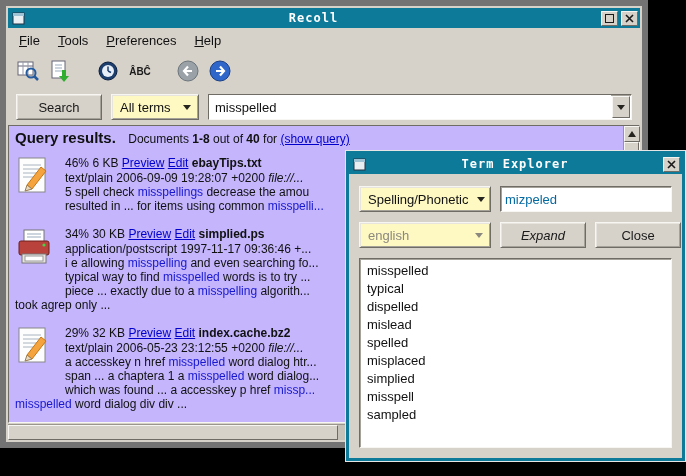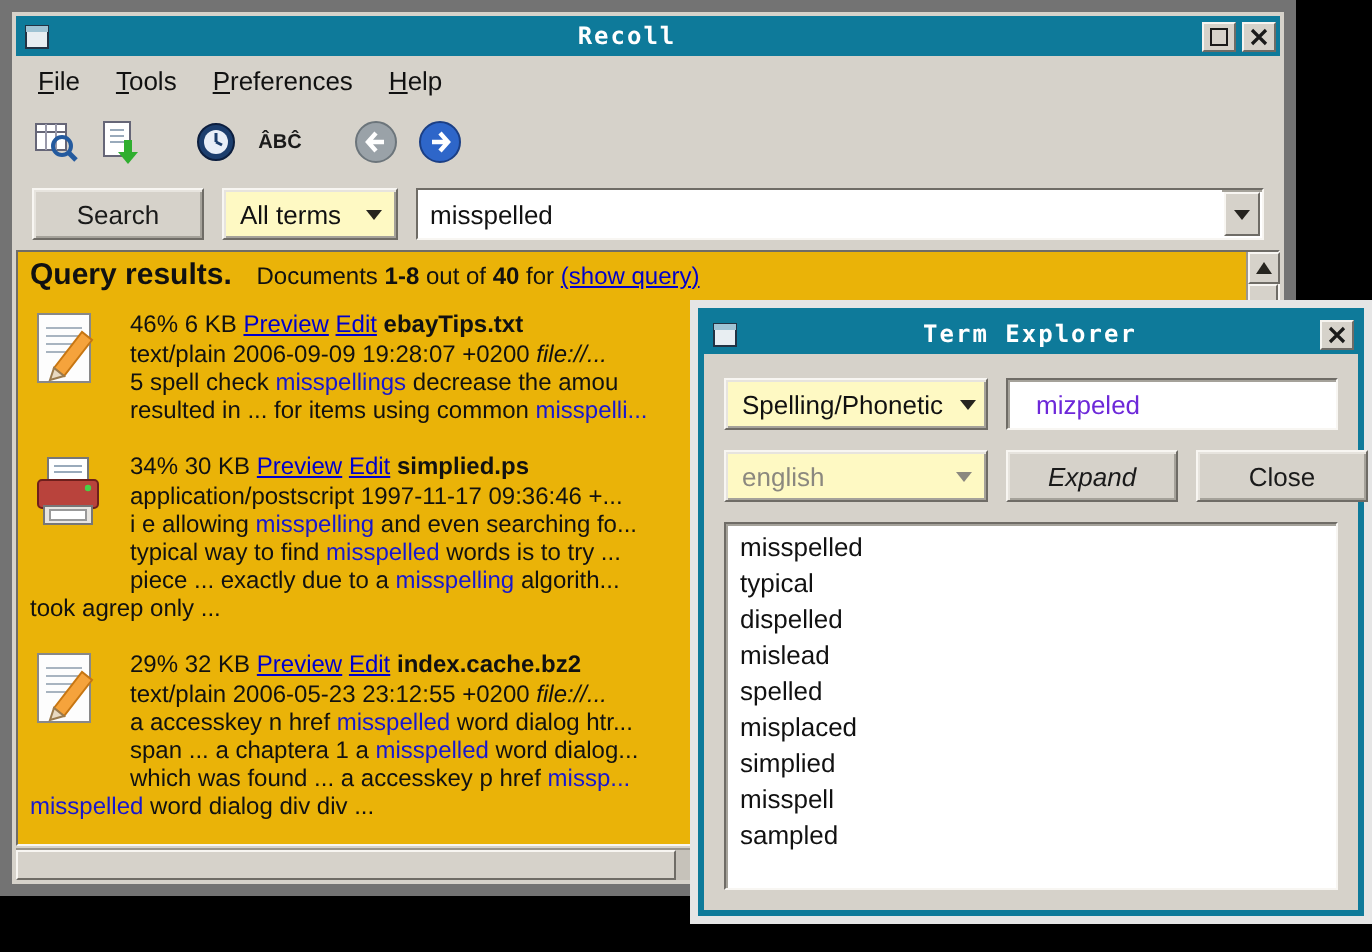--- a/index.html
+++ b/index.html
@@ -3,21 +3,21 @@
 <meta charset="utf-8">
 <style>
   *{box-sizing:border-box;margin:0;padding:0;}
   html,body{width:686px;height:476px;}
   body{background:#000;position:relative;overflow:hidden;
        font-family:"Liberation Sans","DejaVu Sans",sans-serif;color:#111;}
 
   
   .window{position:absolute;background:#d6d2ca;border:6px solid #737373;display:flex;flex-direction:column;}
   #recoll-window{left:0;top:0;width:648px;height:448px;padding:2px;z-index:1;}
-  #term-explorer{left:345px;top:150px;width:341px;height:312px;background:#0e7a9a;border:4px solid #e5e5e5;padding:3px;z-index:5;}
+  #term-explorer{left:345px;top:150px;width:341px;height:312px;background:#0e7a9a;border:1px solid #e5e5e5;padding:3px;z-index:5;}
   .titlebar{height:20px;background:#0e7a9a;display:flex;align-items:center;gap:3px;padding:0 2px;flex:none;}
   .tb-title{flex:1;text-align:center;color:#fff;font-weight:bold;font-size:12px;
             font-family:"DejaVu Sans Mono","Liberation Mono",monospace;letter-spacing:1px;}
   .tb-btn{width:17px;height:15px;background:#d6d2ca;border:1px solid;
           border-color:#f6f4f0 #6f6c66 #6f6c66 #f6f4f0;display:flex;align-items:center;justify-content:center;flex:none;}
   .tb-icon{width:16px;height:15px;display:flex;align-items:center;justify-content:center;flex:none;}
 
   
   .menubar{height:24px;display:flex;align-items:center;padding:0 3px;gap:2px;flex:none;font-size:13px;}
   .menu-item{padding:2px 8px;}
@@ -45,21 +45,21 @@
                border-color:#6f6c66 #f8f6f2 #f8f6f2 #6f6c66;box-shadow:inset 1px 1px 0 #a5a29a;
                display:flex;align-items:stretch;}
   .query-input{flex:1;border:none;outline:none;background:#fff;font-size:13px;padding:0 6px;
                font-family:inherit;color:#111;min-width:0;}
   .combo-btn{width:18px;background:#d6d2ca;border:1px solid;
              border-color:#f8f6f2 #6f6c66 #6f6c66 #f8f6f2;display:flex;align-items:center;
              justify-content:center;margin:1px;flex:none;}
 
   
   .results-frame{flex:1;margin-top:1px;border:1px solid;border-color:#6f6c66 #f8f6f2 #f8f6f2 #6f6c66;
-                 background:#eab308;display:flex;min-height:0;}
+                 background:#c4b5fd;display:flex;min-height:0;}
   .results{flex:1;padding:5px 4px 0 6px;overflow:hidden;font-size:12px;line-height:14px;}
   .rheader{margin-bottom:9px;}
   .rtitle{font-size:15px;font-weight:bold;margin-right:9px;}
   .rsum{font-size:12px;}
   .rlink{color:#0000cd;text-decoration:underline;cursor:pointer;}
   .result{position:relative;margin-bottom:13px;}
   .ricon{position:absolute;left:2px;top:2px;width:40px;}
   .rbody{margin-left:50px;}
   .rline1{line-height:16px;white-space:nowrap;}
   .fname{font-weight:bold;}
@@ -85,21 +85,21 @@
   .tri-left{width:0;height:0;border-top:4px solid transparent;border-bottom:4px solid transparent;border-right:6px solid #26241f;}
   .tri-right{width:0;height:0;border-top:4px solid transparent;border-bottom:4px solid transparent;border-left:6px solid #26241f;}
 
   
   .dlg-content{flex:1;background:#d6d2ca;padding:12px 10px 10px;display:flex;flex-direction:column;min-height:0;}
   .dlg-row{display:flex;gap:9px;flex:none;align-items:center;}
   .dlg-row + .dlg-row{margin-top:10px;}
   .mode-combo{width:132px;flex:none;}
   .term-input{flex:1;height:26px;background:#fff;border:1px solid;
               border-color:#6f6c66 #f8f6f2 #f8f6f2 #6f6c66;box-shadow:inset 1px 1px 0 #a5a29a;
-              font-size:13px;padding:0 14px;font-family:inherit;color:#6d28d9;outline:none;min-width:0;}
+              font-size:13px;padding:0 4px;font-family:inherit;color:#0369a1;outline:none;min-width:0;}
   .expand-btn{margin-left:auto;font-style:italic;}
   .term-list{flex:1;margin-top:10px;background:#fff;border:1px solid;
              border-color:#6f6c66 #f8f6f2 #f8f6f2 #6f6c66;box-shadow:inset 1px 1px 0 #a5a29a;
              padding:3px 7px;font-size:13px;overflow:hidden;color:#111;}
   .term-item{line-height:18px;}
 </style>
 </head>
 <body>
 
 <div id="recoll-window" class="window">

